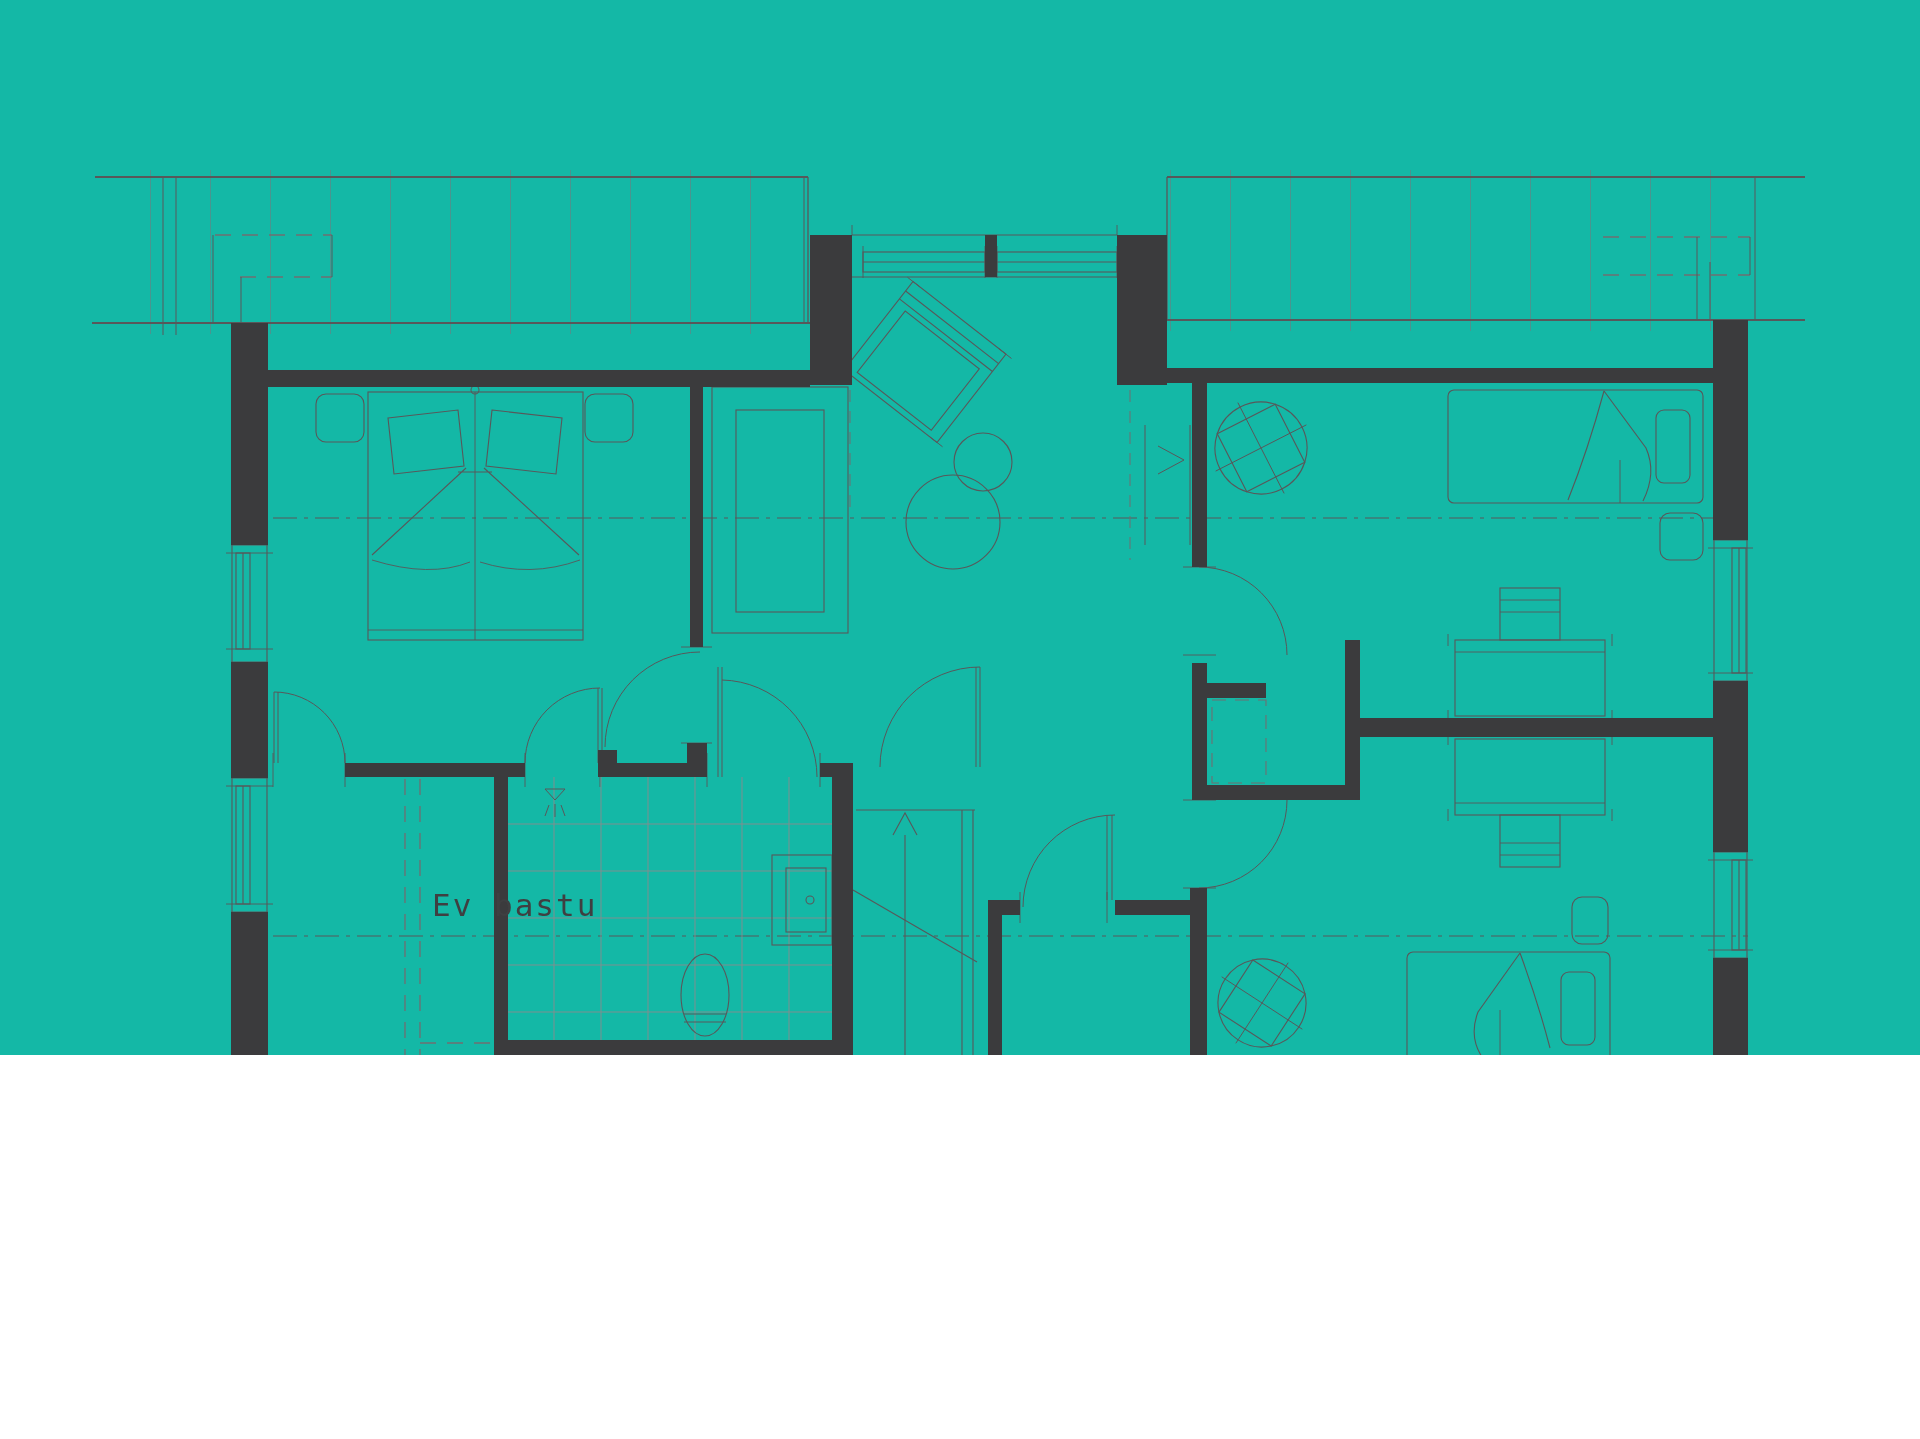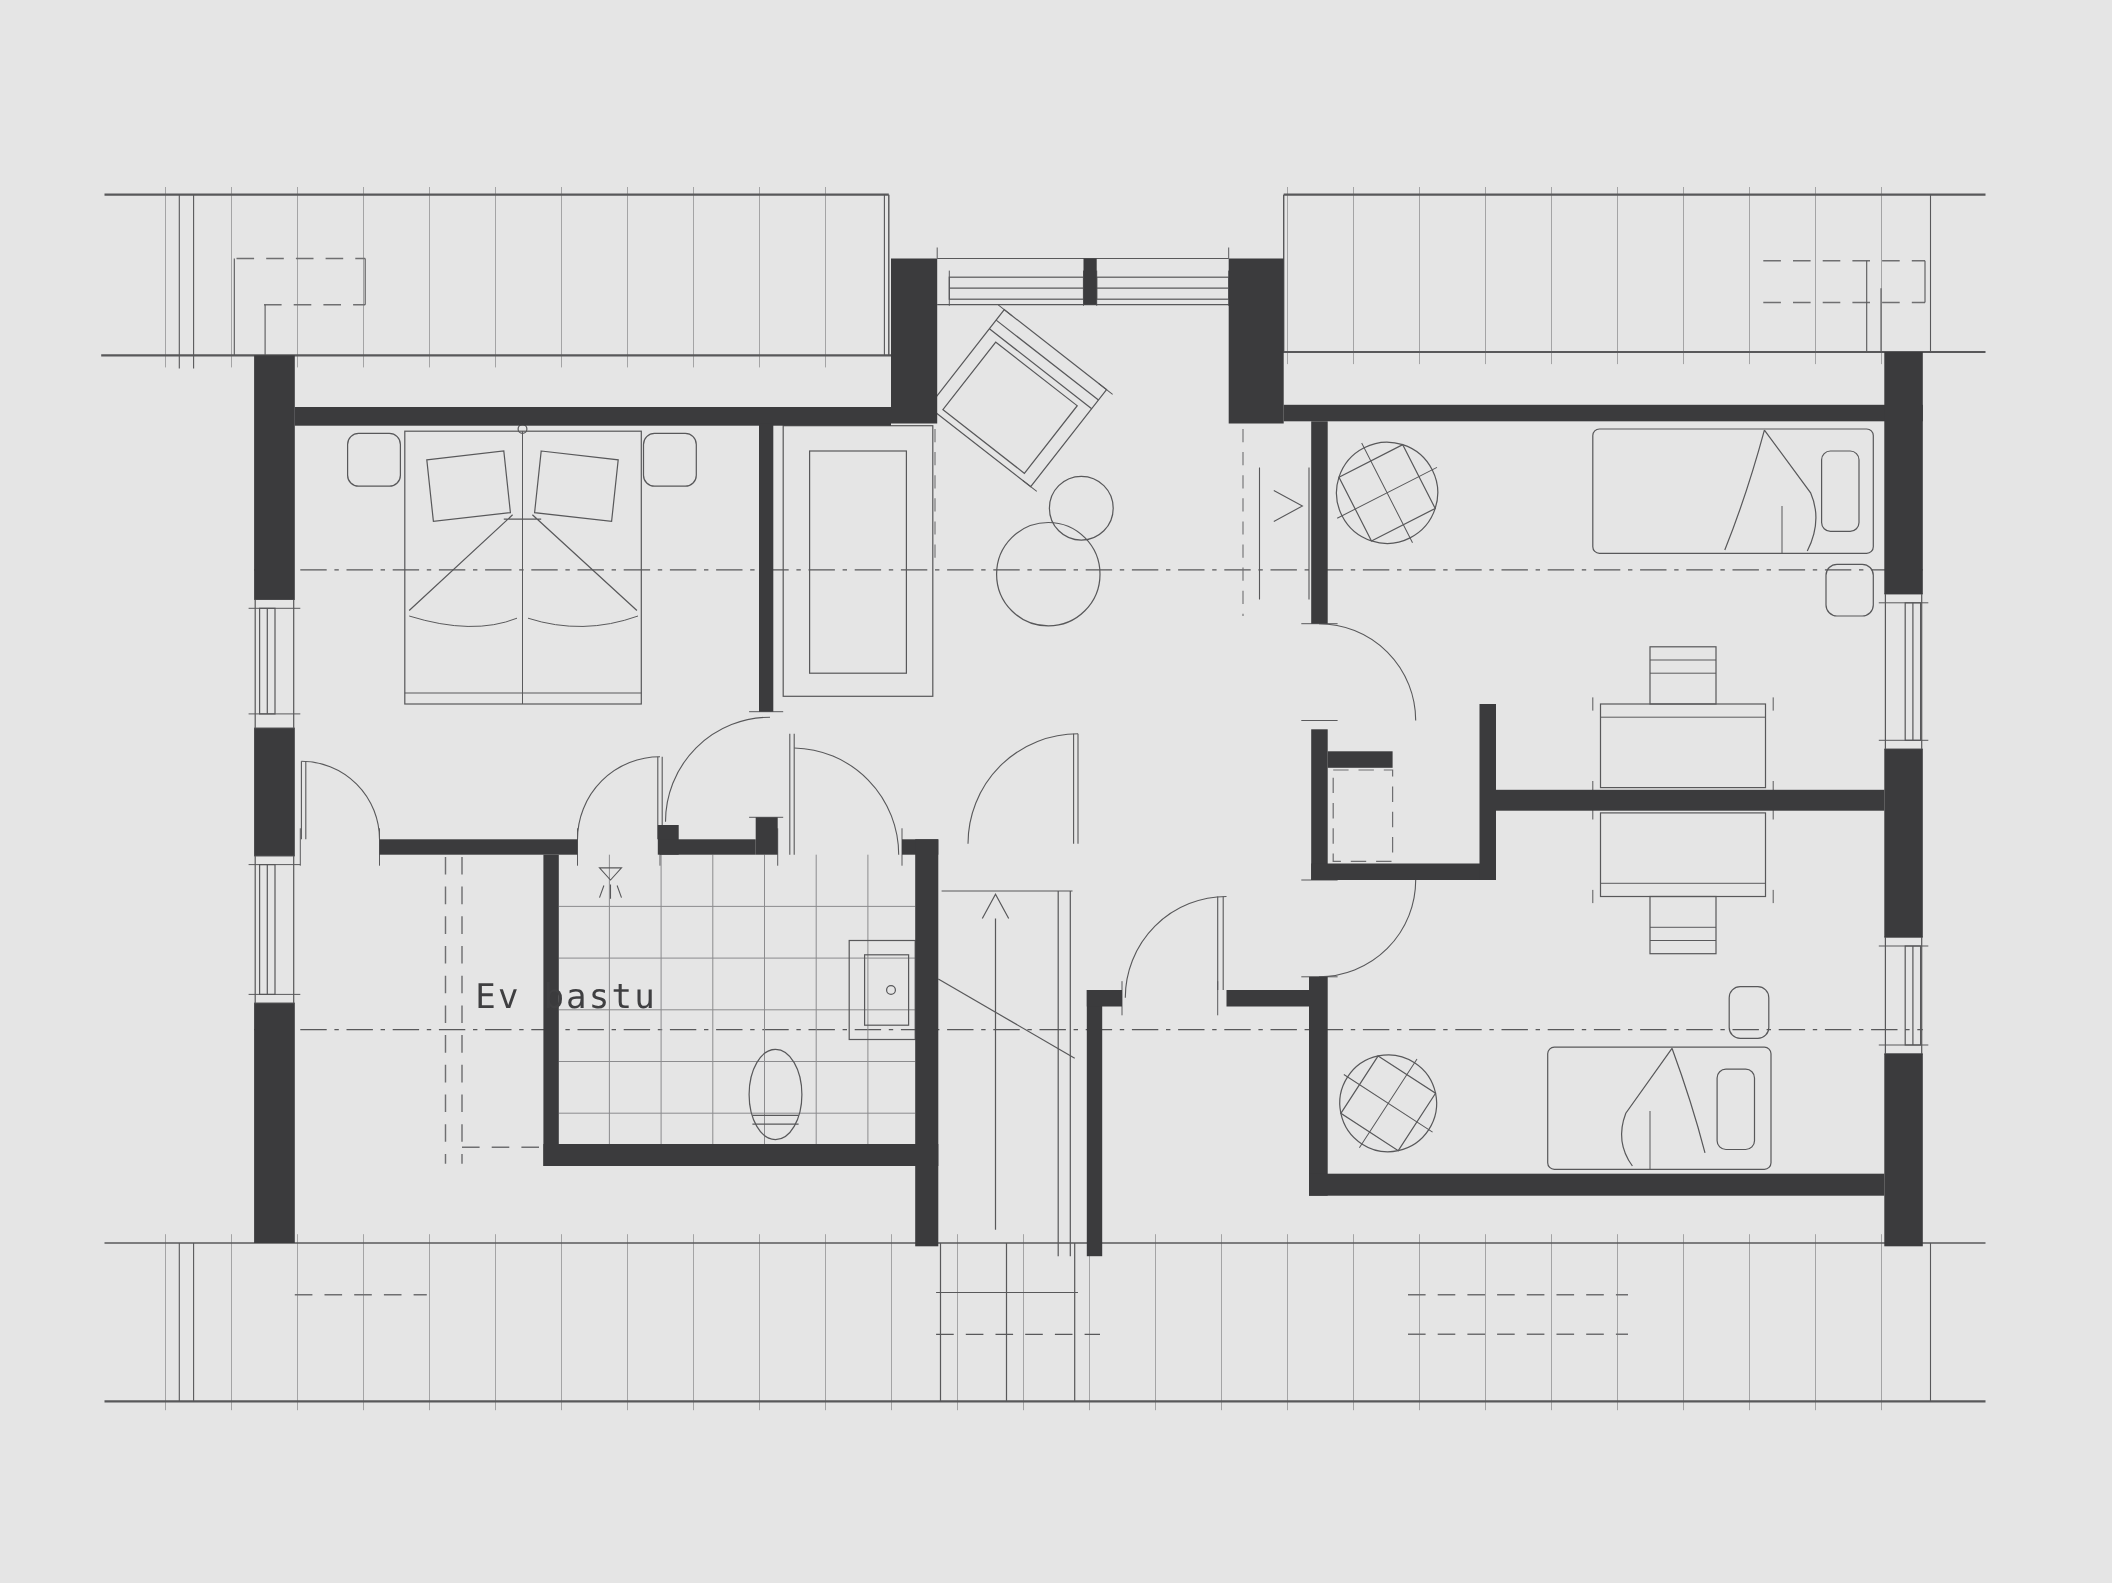--- a/index.html
+++ b/index.html
@@ -1,16 +1,16 @@
 <!DOCTYPE html>
 <html><head>
 <meta charset="utf-8">
 <style>
   html,body { margin:0; padding:0; background:#ffffff; }
-  .stage { width:1920px; height:1439px; position:relative; background:#e5e5e5; overflow:hidden; }
+  .stage { width:1920px; height:1055px; position:relative; background:#14b8a6; overflow:hidden; }
   svg { display:block; }
   .label {
     font-family:"DejaVu Sans Mono","Liberation Mono",monospace;
     font-size:31px; letter-spacing:2px; font-weight:400;
   }
 </style>
 </head>
 <body>
 
 <div class="stage">

